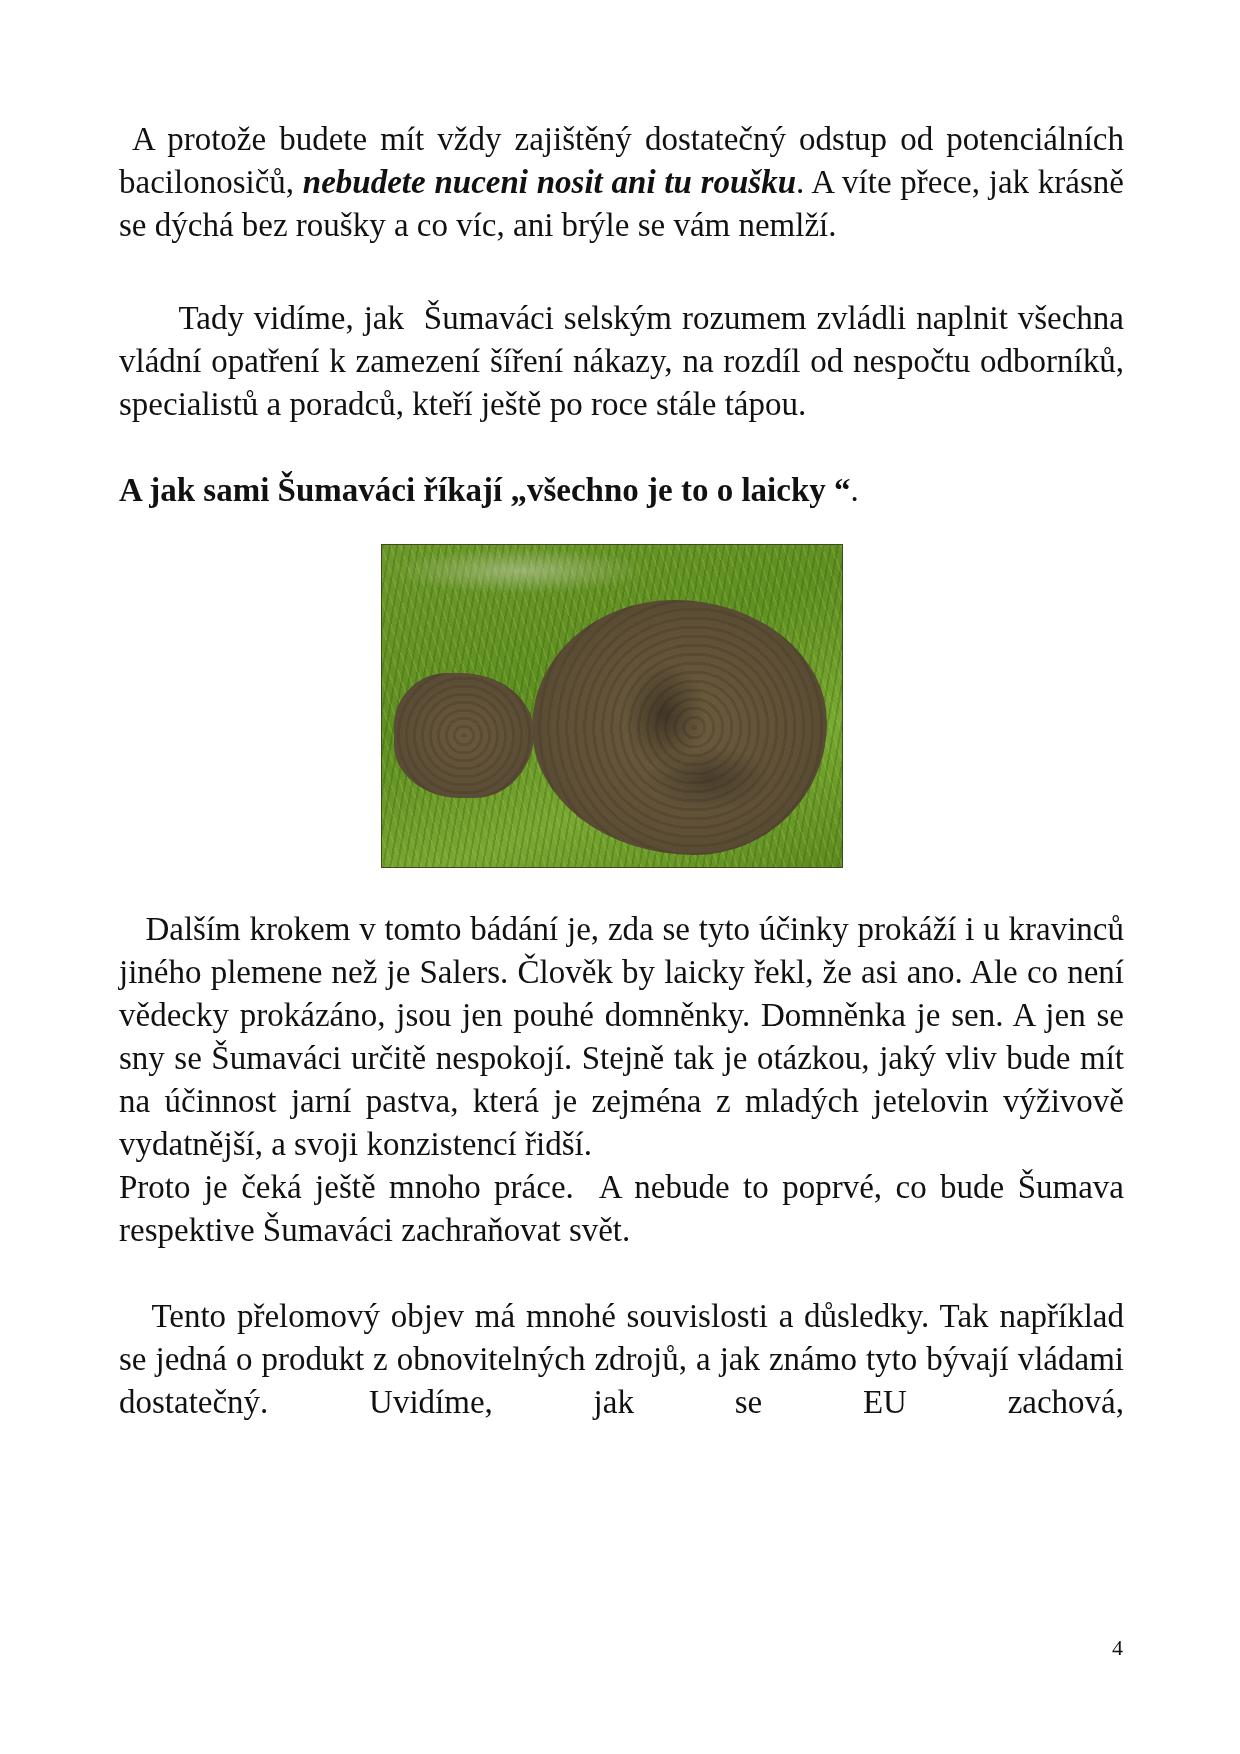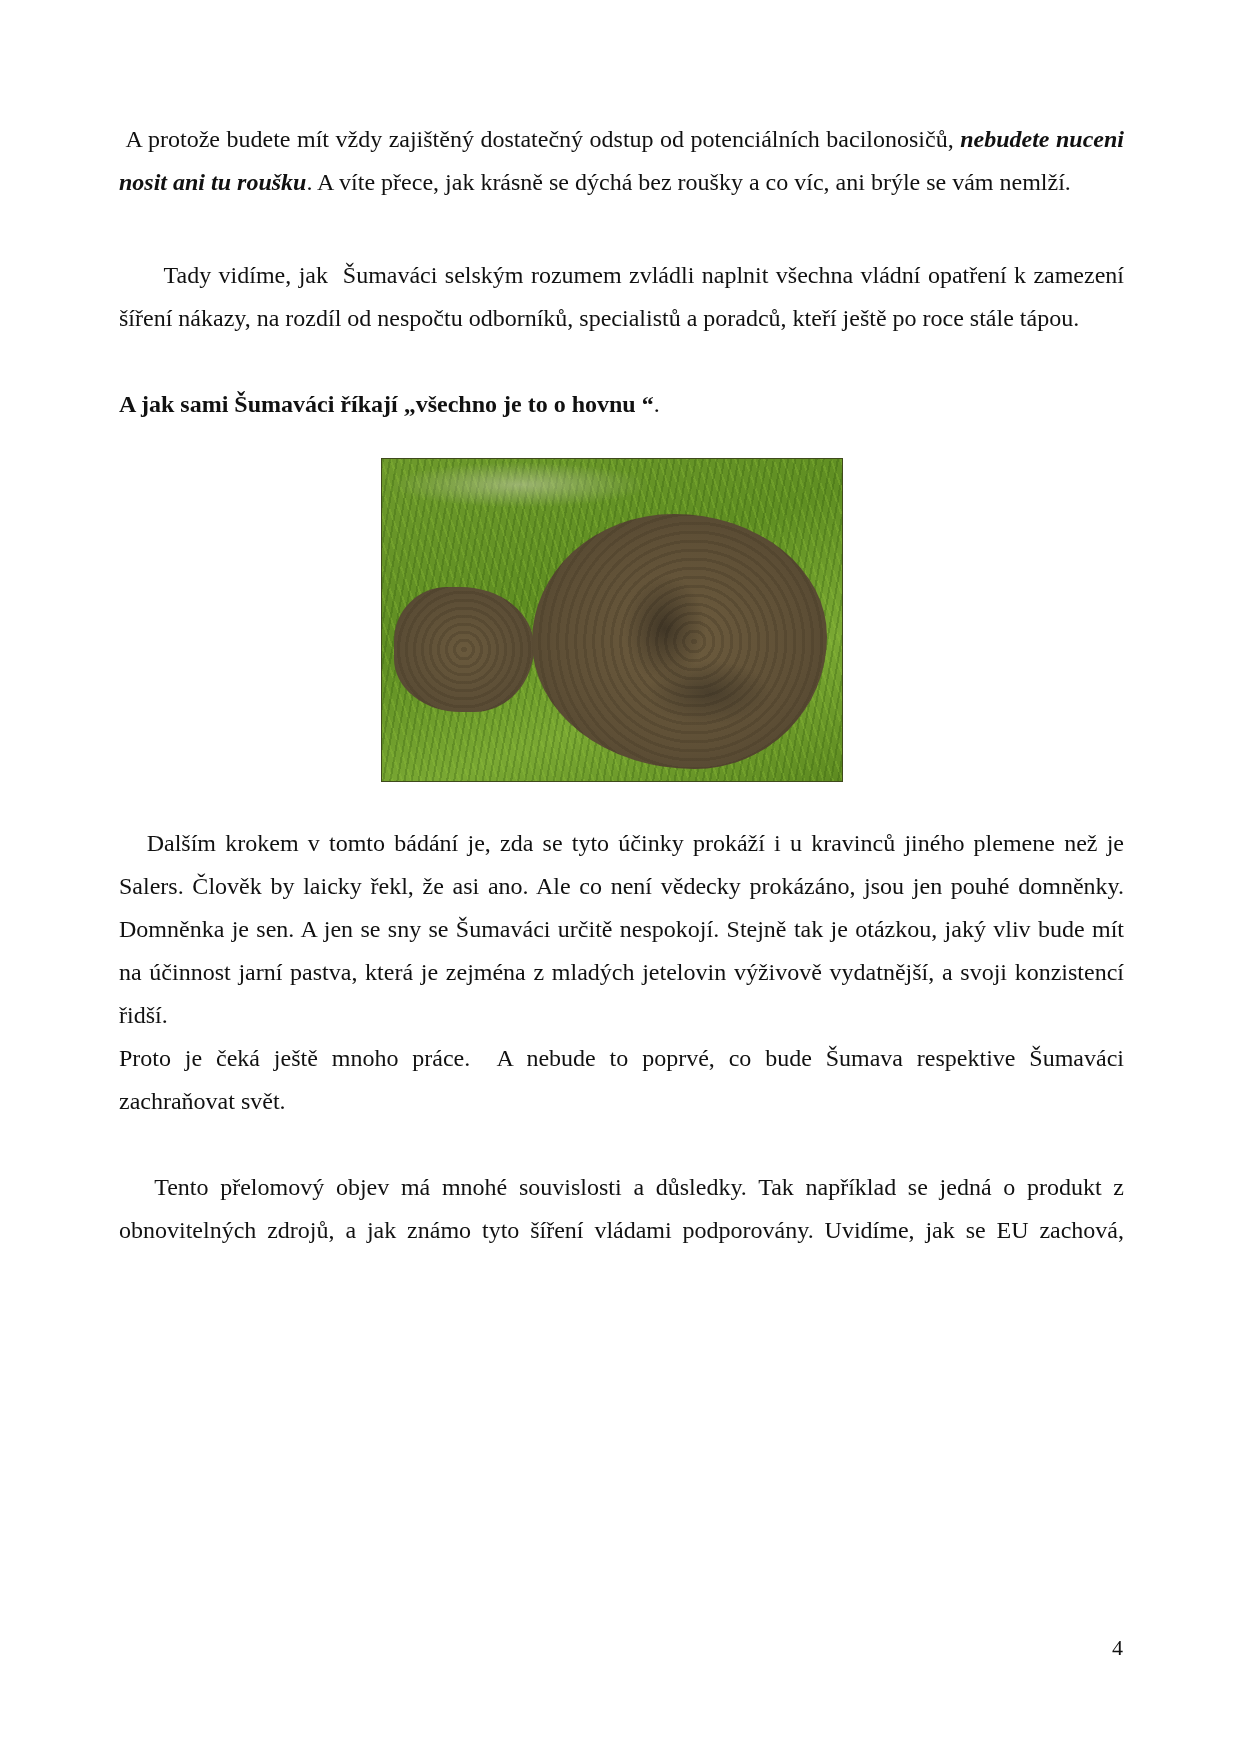--- a/index.html
+++ b/index.html
@@ -1,20 +1,20 @@
 <!DOCTYPE html>
 <html><head>
 <meta charset="utf-8">
 <style>
   html, body { margin: 0; padding: 0; background: #ffffff; }
   body { width: 1240px; height: 1754px; position: relative; overflow: hidden; }
   .page {
     position: absolute; left: 119px; top: 118px; width: 1005px;
     font-family: "Liberation Serif", "DejaVu Serif", serif;
-    font-size: 24px; line-height: 43px; color: #111;
+    font-size: 33px; line-height: 43px; color: #111;
   }
   .para { margin: 0; text-align: justify; text-align-last: left; }
   .gap { height: 43px; }
   .emph { font-weight: bold; font-style: italic; }
   .heading { font-weight: bold; margin: 0; }
   .figure-wrap { height: 330px; position: relative; margin-top: 32px; margin-bottom: 34px; }
   .figure {
     position: absolute; left: 262px; top: 0; width: 460px; height: 322px;
     border: 1px solid #3f4a1c; overflow: hidden;
     background:
@@ -51,32 +51,32 @@
 <div class="page">
 
   <p class="para" style="white-space: pre-wrap;"><span> A protože budete mít vždy zajištěný dostatečný odstup od potenciálních bacilonosičů, </span><span class="emph">nebudete nuceni nosit ani tu roušku</span><span>. A víte přece, jak krásně se dýchá bez roušky a co víc, ani brýle se vám nemlží.</span></p>
 
   <div class="gap"></div>
 
   <p class="para" style="white-space: pre-wrap; margin-top: 7px;">      Tady vidíme, jak  Šumaváci selským rozumem zvládli naplnit všechna vládní opatření k zamezení šíření nákazy, na rozdíl od nespočtu odborníků, specialistů a poradců, kteří ještě po roce stále tápou.</p>
 
   <div class="gap"></div>
 
-  <p class="heading"><span>A jak sami Šumaváci říkají „všechno je to o hovnu “</span><span style="font-weight: normal;">.</span></p>
+  <p class="heading"><span>A jak sami Šumaváci říkají „všechno je to o laicky “</span><span style="font-weight: normal;">.</span></p>
 
   <div class="figure-wrap">
     <div class="figure" title="Cow dung pats on green grass">
       <div class="pat-small"></div>
       <div class="pat-big"></div>
     </div>
   </div>
 
   <p class="para" style="white-space: pre-wrap;">   Dalším krokem v tomto bádání je, zda se tyto účinky prokáží i u kravinců jiného plemene než je Salers. Člověk by laicky řekl, že asi ano. Ale co není vědecky prokázáno, jsou jen pouhé domněnky. Domněnka je sen. A jen se sny se Šumaváci určitě nespokojí. Stejně tak je otázkou, jaký vliv bude mít na účinnost jarní pastva, která je zejména z mladých jetelovin výživově vydatnější, a svoji konzistencí řidší.</p>
 
   <p class="para" style="white-space: pre-wrap;">Proto je čeká ještě mnoho práce.  A nebude to poprvé, co bude Šumava respektive Šumaváci zachraňovat svět.</p>
 
   <div class="gap"></div>
 
-  <p class="para" style="white-space: pre-wrap; text-align-last: justify;">   Tento přelomový objev má mnohé souvislosti a důsledky. Tak například se jedná o produkt z obnovitelných zdrojů, a jak známo tyto šíření vládami podporovány. Uvidíme, jak se EU zachová,</p>
+  <p class="para" style="white-space: pre-wrap; text-align-last: justify;">   Tento přelomový objev má mnohé souvislosti a důsledky. Tak například se jedná o produkt z obnovitelných zdrojů, a jak známo tyto bývají vládami dostatečný. Uvidíme, jak se EU zachová,</p>
 
 </div>
 
 <div class="page-number">4</div>
 
 </body></html>

